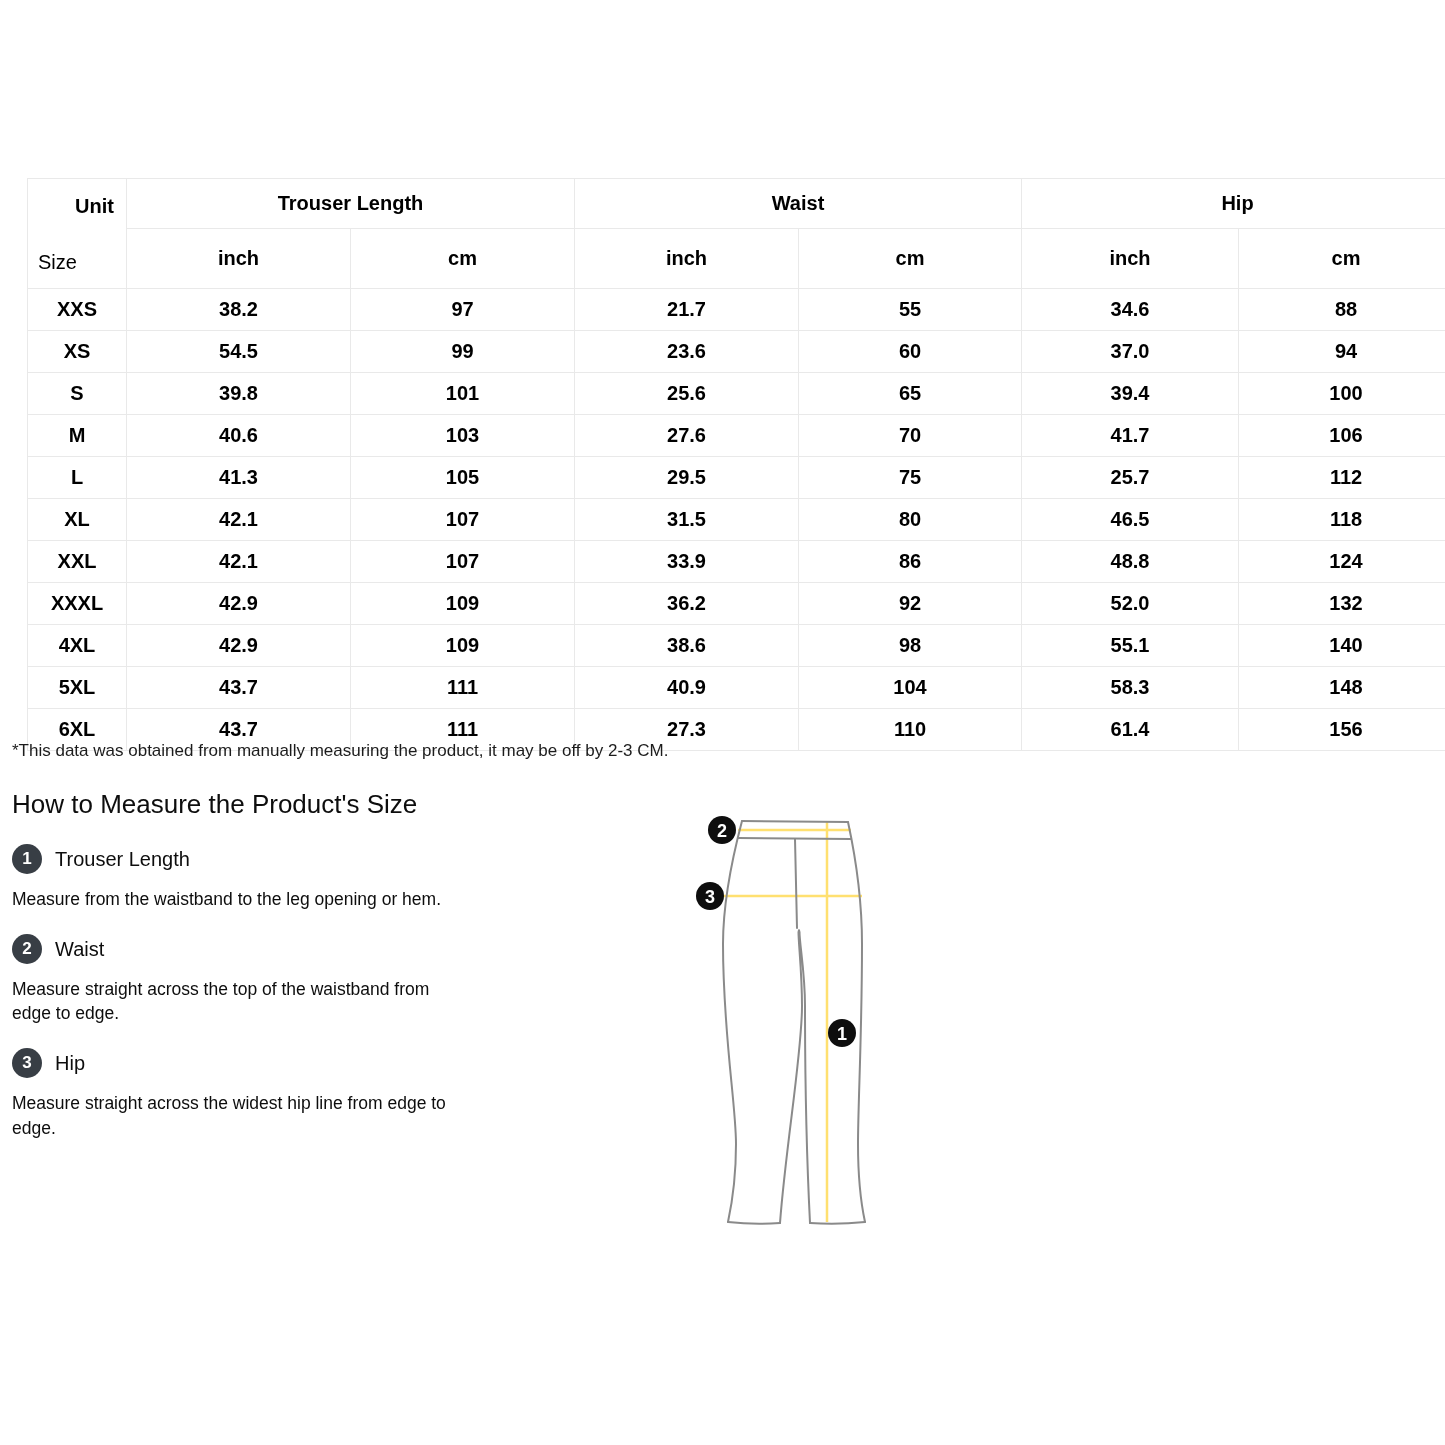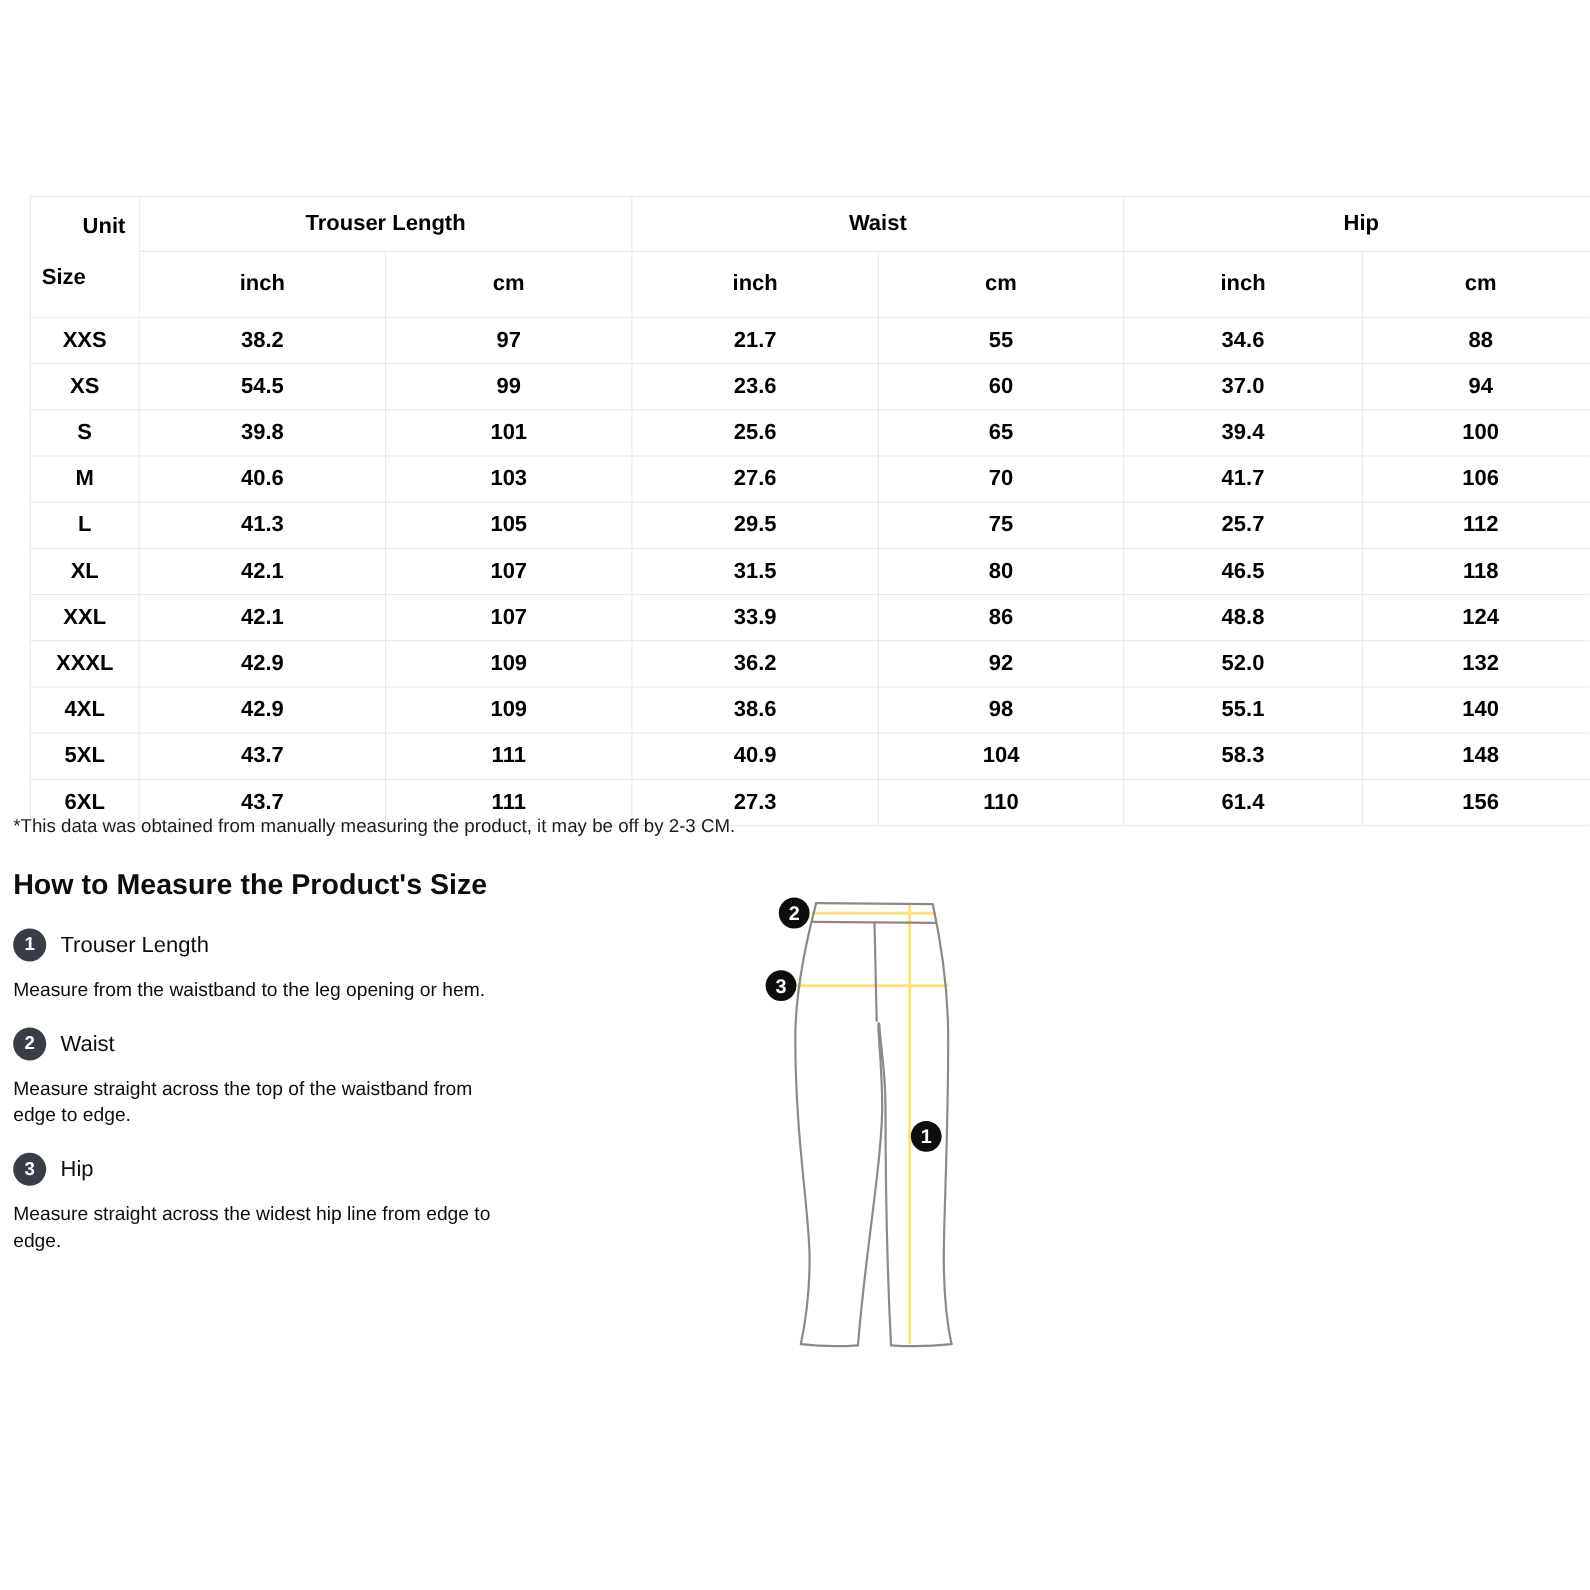--- a/index.html
+++ b/index.html
@@ -38,40 +38,40 @@
   tr.unit-row th { height: 60px; }
   table.size-chart tbody td { height: 42px; }
 
   th.corner-cell {
     position: relative;
     background:
       linear-gradient(to bottom right,
         transparent 49.55%, #e0e0e0 49.55%, #e0e0e0 50.45%, transparent 50.45%) #fff;
   }
   .corner-top { position: absolute; top: 16px; right: 12px; font-weight: 700; }
-  .corner-bottom { position: absolute; bottom: 24px; left: 10px; font-weight: 700; }
+  .corner-bottom { position: absolute; bottom: 14px; left: 10px; font-weight: 400; }
 
   .footnote {
     position: absolute;
     left: 12px; top: 741px;
     font-size: 17px;
     font-weight: 400;
     color: #1c1c1c;
     text-align: right;
   }
 
   
   .measure-section {
     position: absolute;
     left: 12px; top: 789px;
     width: 560px;
   }
   .measure-title {
     font-size: 26px;
-    font-weight: 700;
+    font-weight: 400;
     color: #0d0d0d;
     margin-bottom: 24px;
   }
   .measure-item-header {
     display: flex;
     align-items: center;
     gap: 13px;
     margin-bottom: 13px;
   }
   .num-badge {

